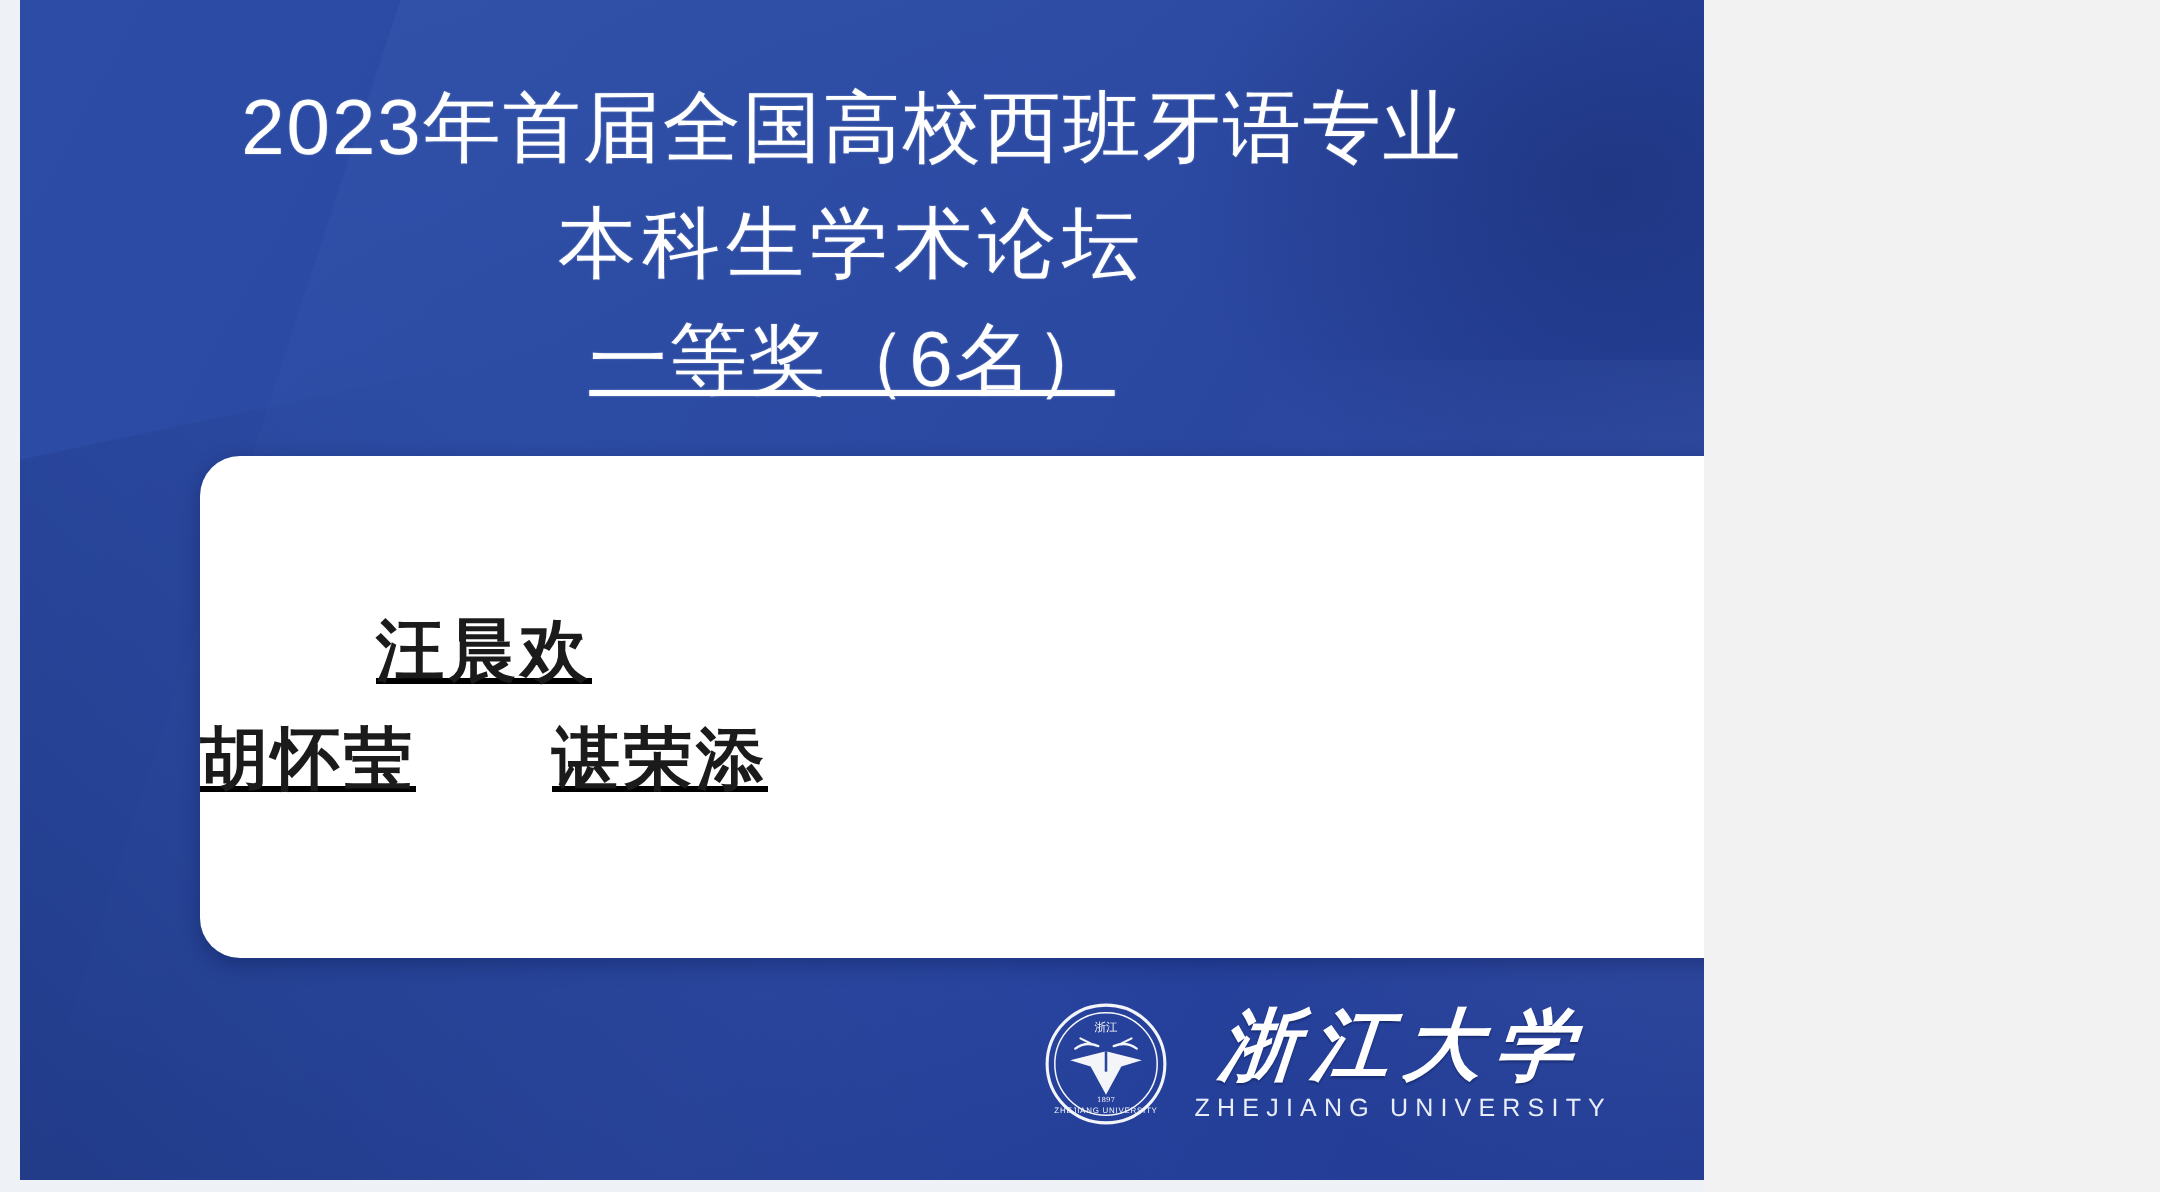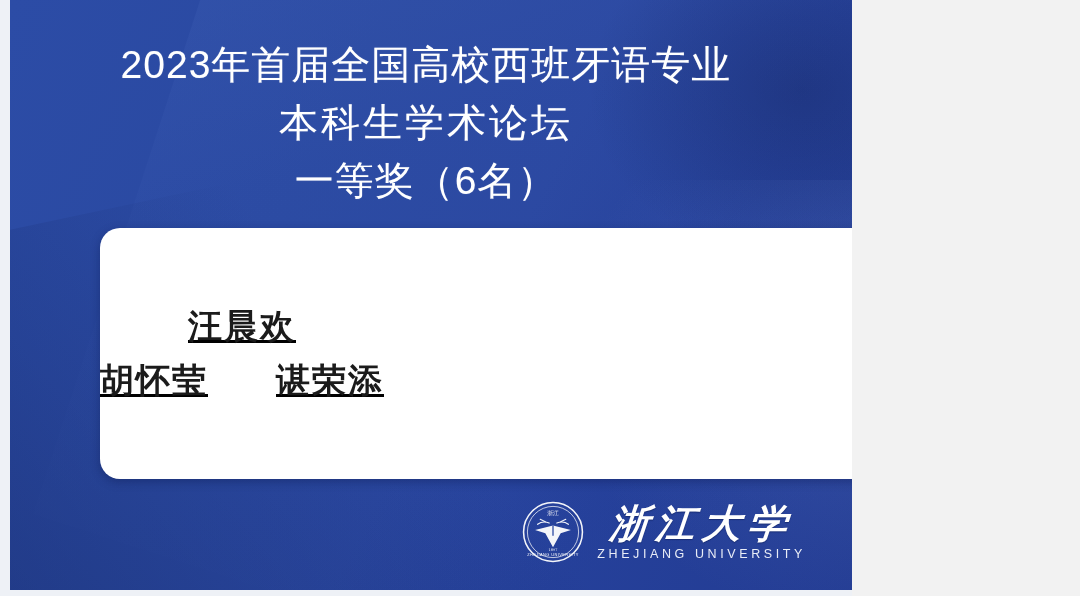--- a/index.html
+++ b/index.html
@@ -103,21 +103,21 @@
     display: block;
     font-size: 39px;
     line-height: 58px;
     letter-spacing: 1px;
     font-weight: 400;
     color: #ffffff;
     text-shadow: 0 0 1px rgba(255,255,255,0.35);
     white-space: nowrap;
   }
   .heading-line.l2 { letter-spacing: 3px; text-align: center; }
-  .heading-line.l3 { letter-spacing: 1px; }
+  .heading-line.l3 { letter-spacing: 1px; text-decoration: underline; }
 
   .name-card {
     position: absolute;
     z-index: 4;
     left: 100px;
     top: 228px;
     width: 906px;
     height: 251px;
     background: #ffffff;
     border-radius: 20px;

